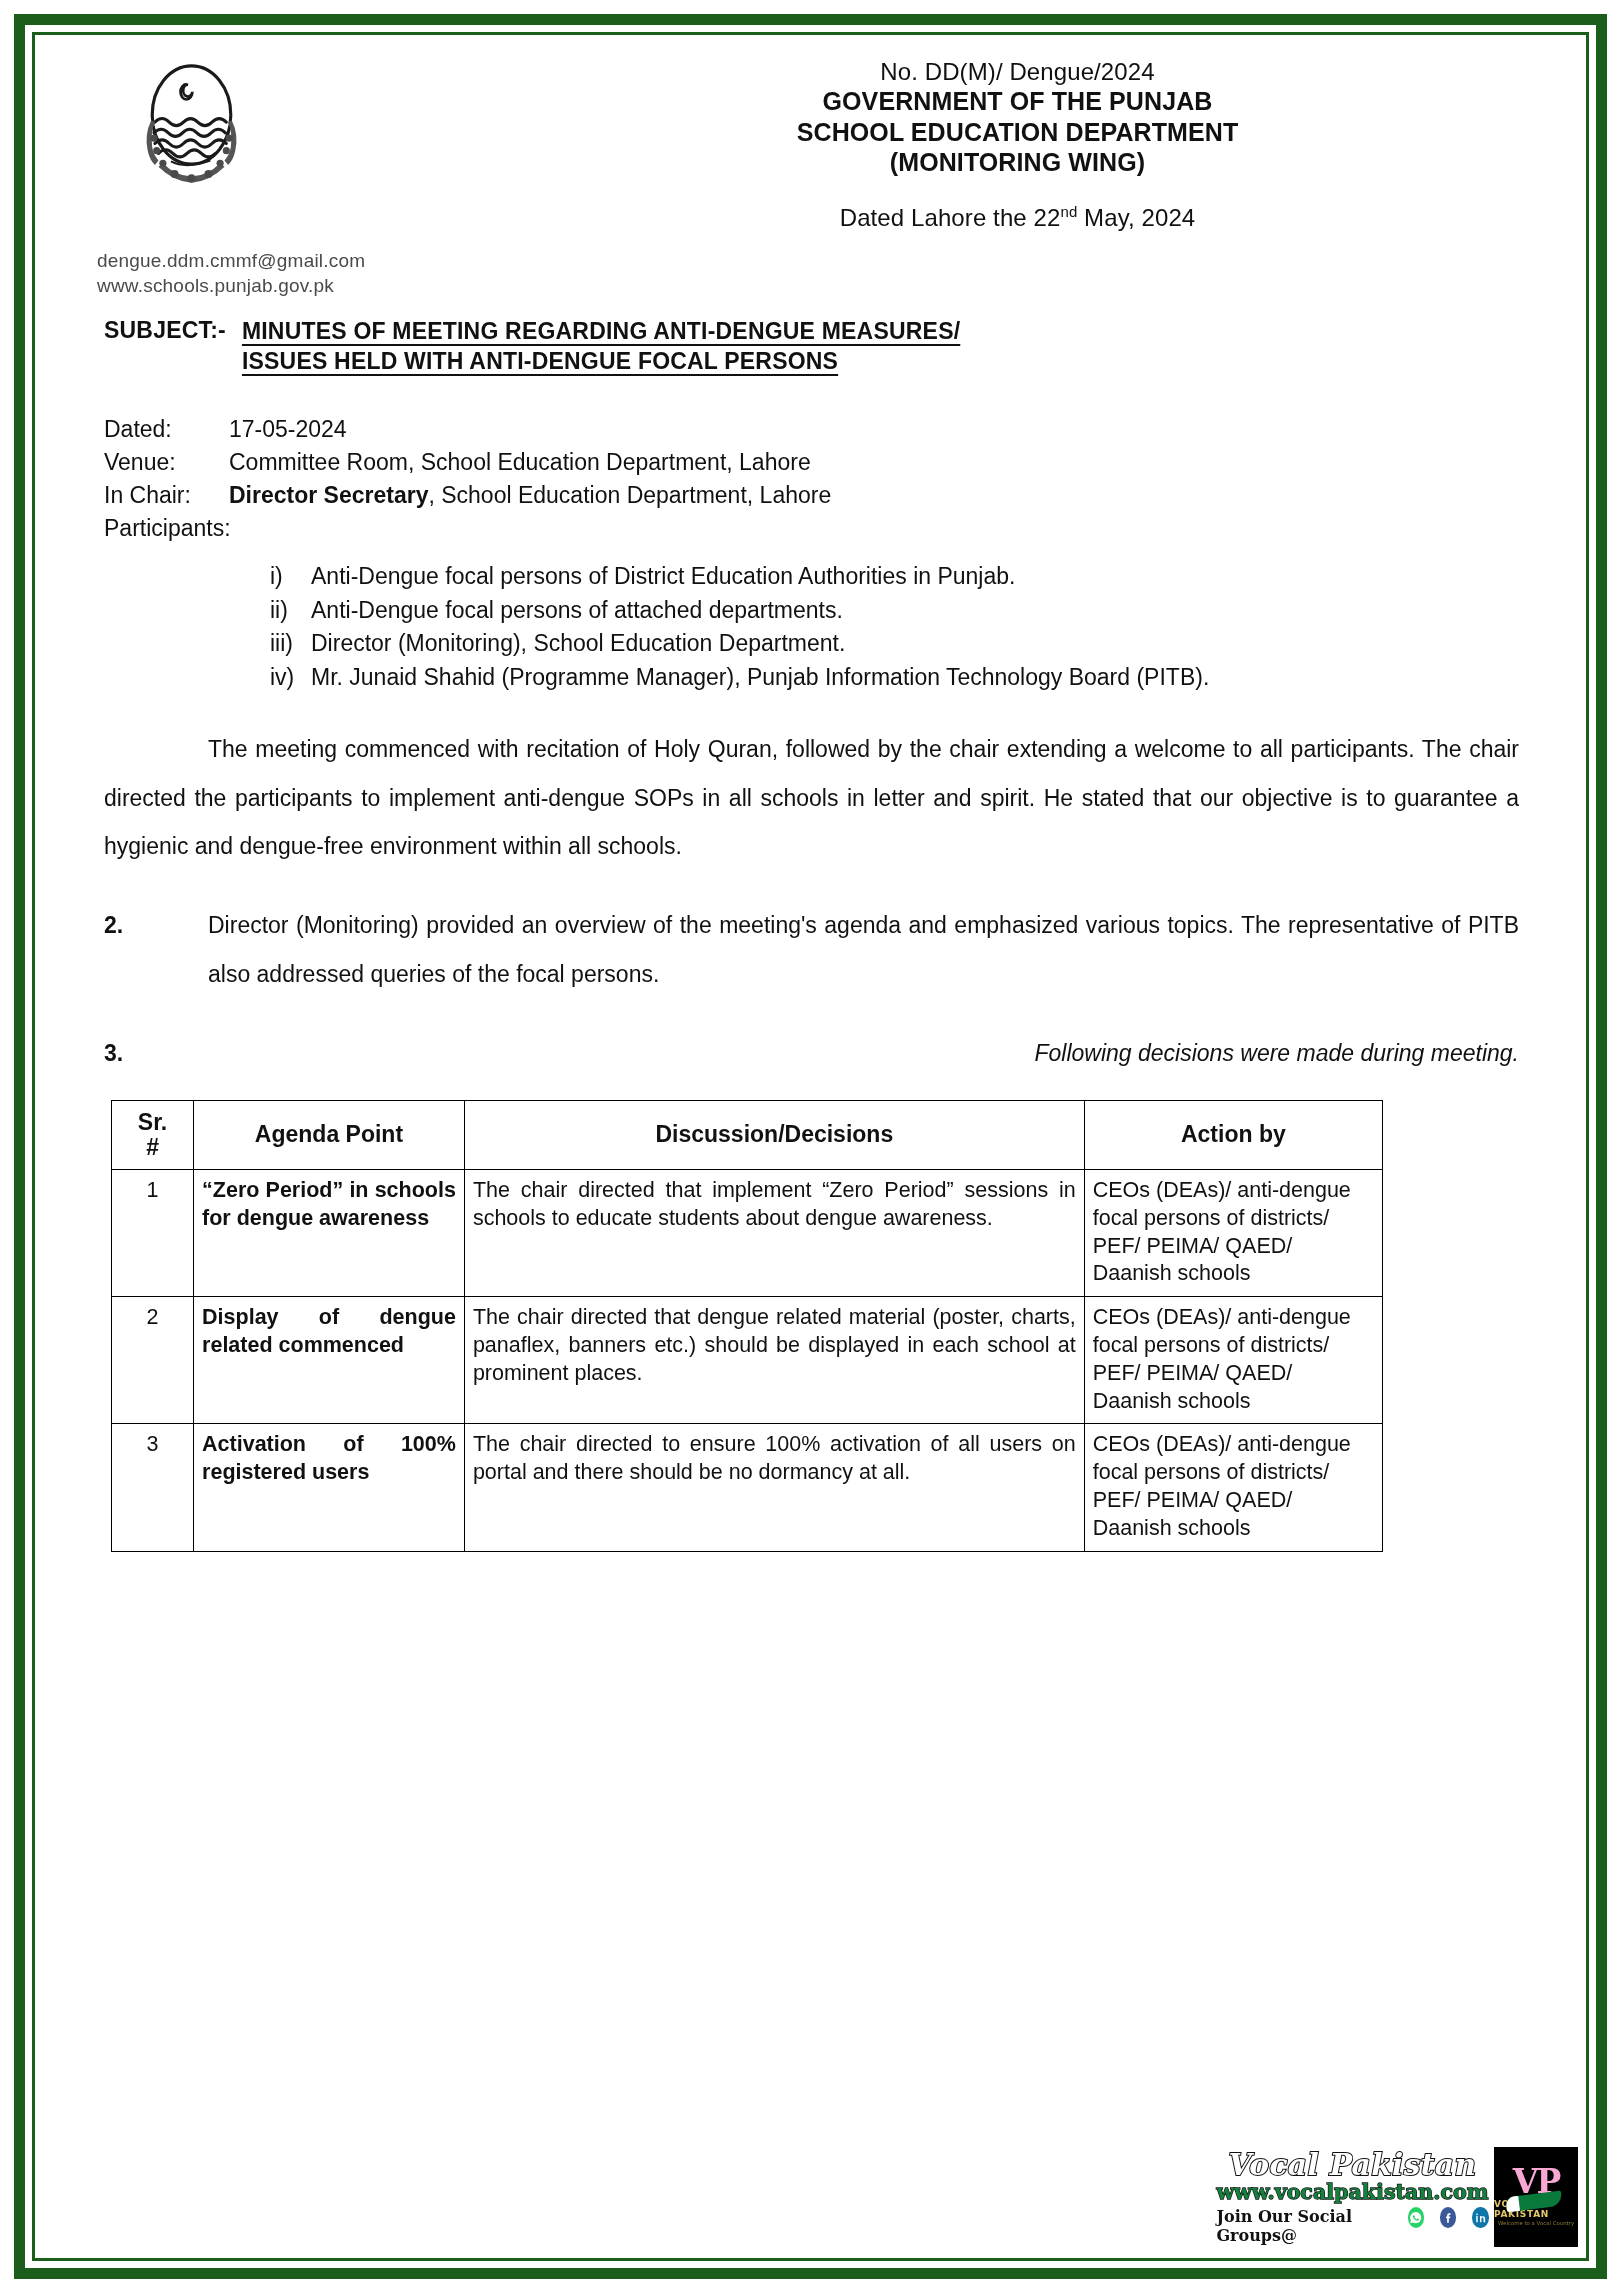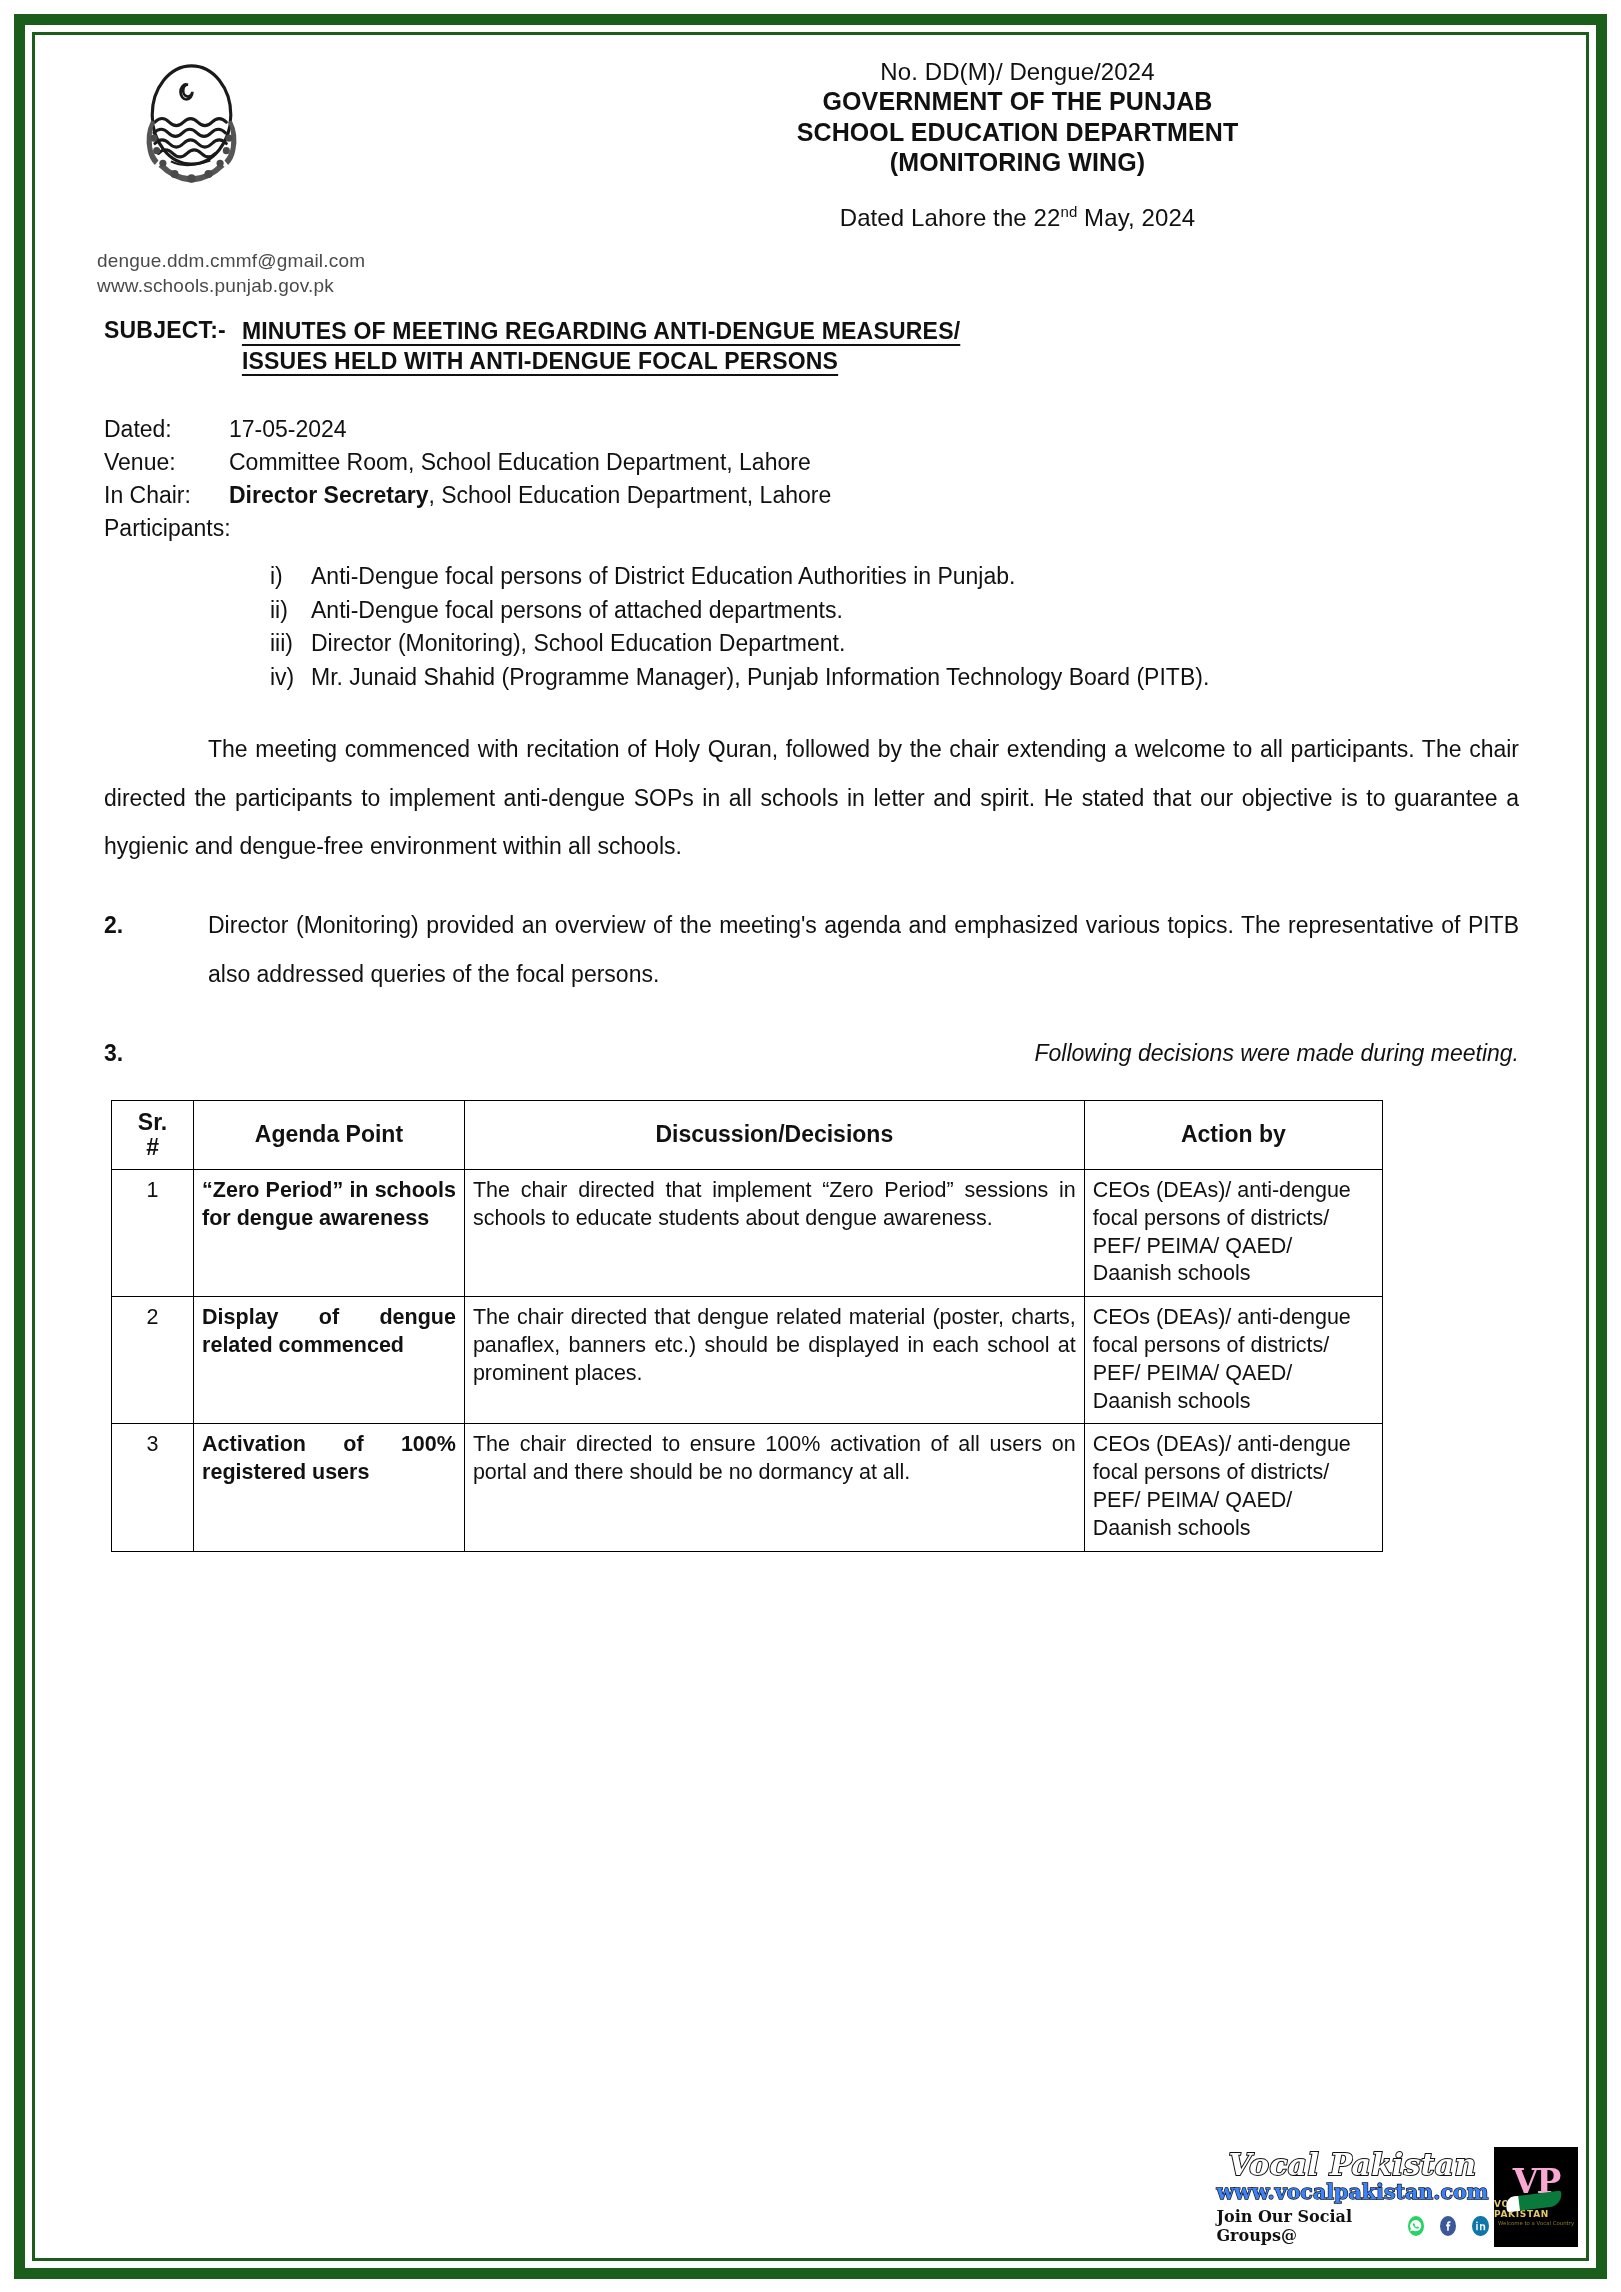--- a/index.html
+++ b/index.html
@@ -211,30 +211,30 @@
     line-height: 1.0;
     letter-spacing: 0.4px;
     -webkit-text-stroke: 2px #111111;
     paint-order: stroke fill;
     text-align: center;
   }
   .wm-url {
     font-family: "DejaVu Serif", serif;
     font-weight: bold;
     font-size: 20.6px;
-    color: #3b82f6;
+    color: #15803d;
     line-height: 1.15;
     -webkit-text-stroke: 1.3px #111111;
     paint-order: stroke fill;
     text-align: center;
     margin-top: 0.9px;
   }
   .wm-social {
     display: flex;
-    align-items: center;
+    align-items: flex-start;
     justify-content: center;
     gap: 16px;
     margin-top: 2.7px;
   }
   .wm-social-label {
     font-family: "DejaVu Serif", serif;
     font-weight: bold;
     font-size: 16px;
     color: #111111;
   }

